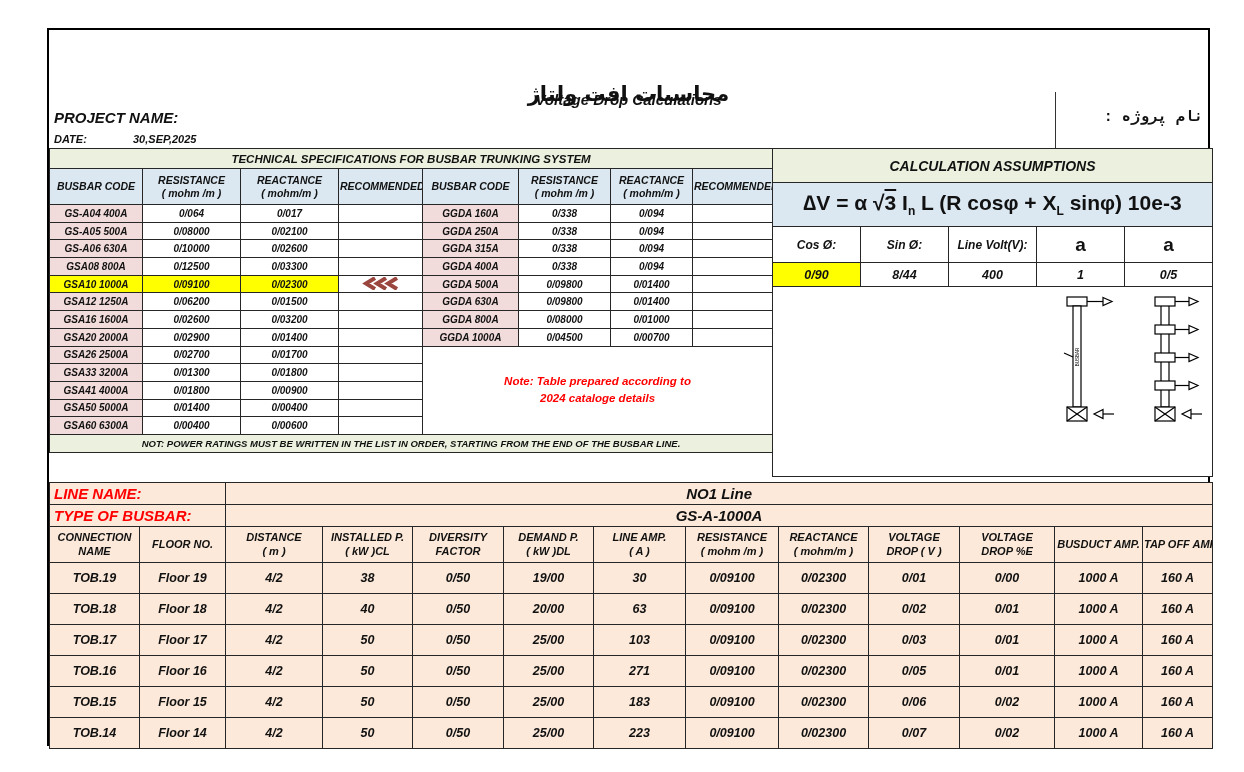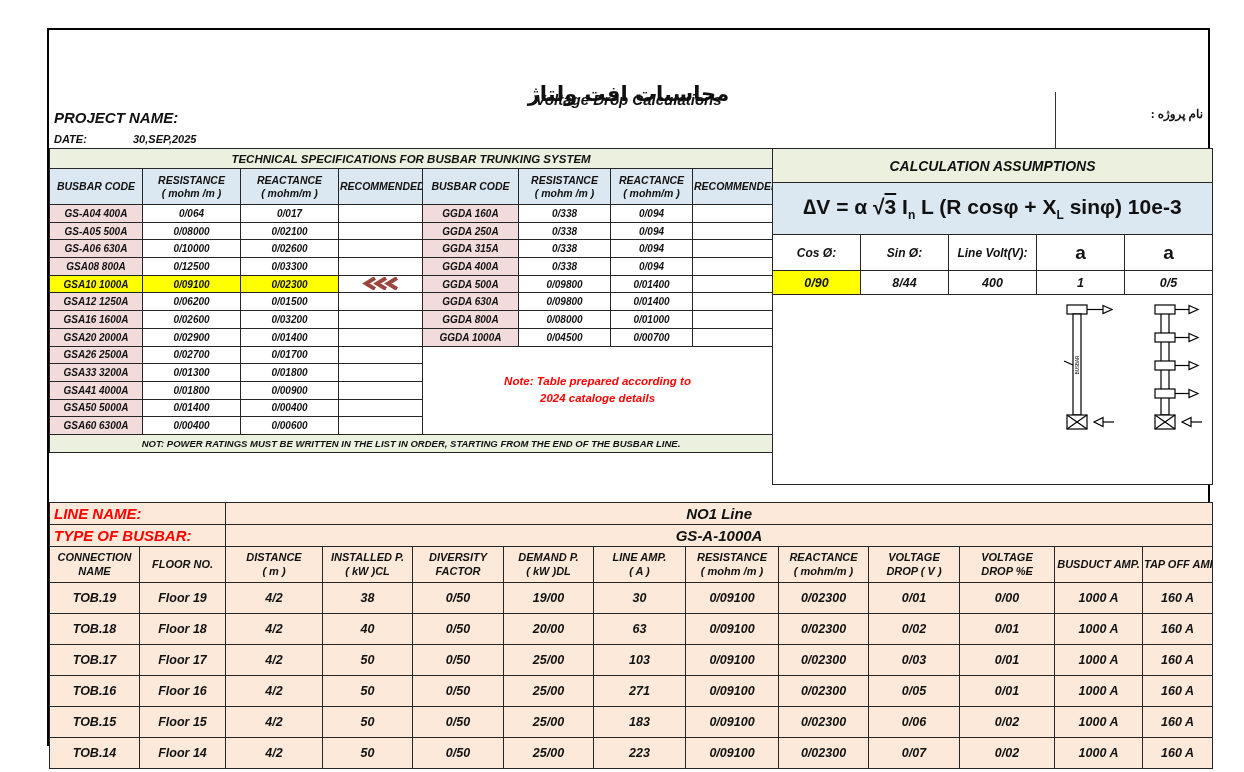--- a/index.html
+++ b/index.html
@@ -11,54 +11,54 @@
   .page{position:relative;width:1244px;height:772px;background:#fff;overflow:hidden;
         font-family:"Liberation Sans",sans-serif;color:#111;}
   .frame{position:absolute;left:47px;top:28px;width:1163px;height:718px;border:2px solid #000;}
   .bi{font-weight:bold;font-style:italic;}
   .title-fa{position:absolute;top:8px;left:0;right:0;text-align:center;font-size:21px;font-weight:bold;
             direction:rtl;font-family:"DejaVu Sans",sans-serif;margin-top:44px;}
   .title-en{position:absolute;top:61px;left:0;right:0;text-align:center;font-size:15px;font-style:italic;}
   .pname{position:absolute;top:79px;left:5px;font-size:15px;}
   .dlabel{position:absolute;top:103px;left:5px;font-size:11px;}
   .dvalue{position:absolute;top:103px;left:84px;font-size:11px;}
-  .fa-proj{position:absolute;top:77px;right:5px;font-size:12px;font-weight:bold;direction:rtl;
-           font-family:Liberation Serif, serif;}
+  .fa-proj{position:absolute;top:77px;right:5px;font-size:15px;font-weight:bold;direction:rtl;
+           font-family:Liberation Mono, monospace;}
   .hdr-divider{position:absolute;left:1006px;top:62px;height:56px;border-left:1px solid #333;}
 
   table{border-collapse:collapse;table-layout:fixed;}
   td,th{border:1px solid var(--c-border);padding:0 1px;text-align:center;vertical-align:middle;
         overflow:hidden;white-space:nowrap;}
 
   
   .tech{position:absolute;left:0;top:118px;width:723px;}
   .tech .band{background:var(--c-green);font-size:11.5px;height:20px;}
   .tech th.hdr{background:var(--c-blue);font-size:10.5px;height:36px;font-weight:bold;font-style:italic;line-height:1.15;}
   .tech td{font-size:10px;font-weight:bold;font-style:italic;background:#fff;}
   .tech tr.data{height:17.7px;}
   .tech td.code{background:var(--c-pink);}
   .tech td.hl{background:var(--c-hl);}
   .tech td.note{color:var(--c-red);font-size:11.5px;line-height:1.5;vertical-align:middle;background:#fff;}
   .tech td.foot{background:var(--c-green);font-size:9.5px;height:18px;margin-top:8px;}
 
   
   .assume{position:absolute;left:723px;top:118px;width:440px;}
   .assume .band{background:var(--c-green);font-size:14px;height:34px;font-weight:bold;font-style:italic;}
-  .assume td.formula{background:var(--c-blue);height:52px;font-size:21px;font-weight:bold;font-style:normal;}
+  .assume td.formula{background:var(--c-blue);height:44px;font-size:21px;font-weight:bold;font-style:normal;}
   .assume td.formula sub{font-size:12px;}
   .assume td.formula .ovl{text-decoration:overline;}
   .assume td.plab{font-size:12px;font-weight:bold;font-style:italic;height:36px;background:#fff;}
   .assume td.pbig{font-size:19px;font-weight:bold;font-style:normal;height:36px;background:#fff;}
   .assume td.pval{font-size:12.5px;font-weight:bold;font-style:italic;height:24px;background:#fff;margin-top:12px;}
   .assume td.hl{background:var(--c-hl);}
   .assume td.diag{height:190px;background:#fff;position:relative;}
   .assume svg{position:absolute;top:8px;}
 
   
-  .line{position:absolute;left:0;top:472px;width:1163px;padding-left:44px;}
+  .line{position:absolute;left:0;top:452px;width:1163px;padding-left:44px;}
   .line td,.line th{background:var(--c-peach);font-weight:bold;font-style:italic;}
   .line td.rlabel{color:var(--c-red);font-size:15px;text-align:left;padding-left:4px;height:22px;}
   .line td.rvalue{font-size:15px;height:22px;}
   .line th{font-size:11px;height:36px;line-height:1.2;}
   .line td.cell{font-size:12.5px;height:31px;}
 </style>
 </head>
 <body>
 
 <div class="page">

